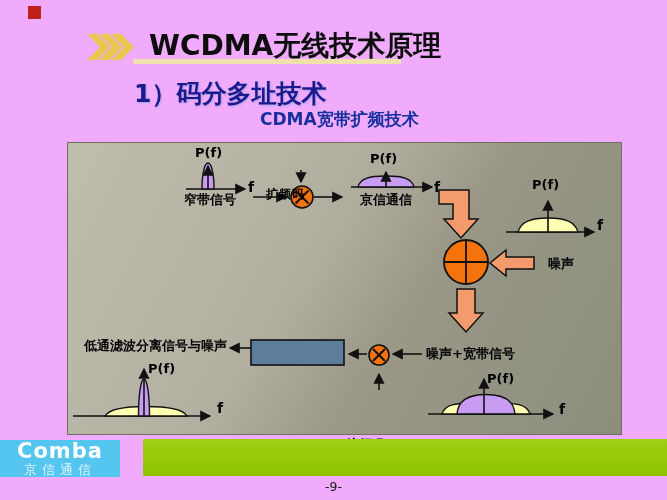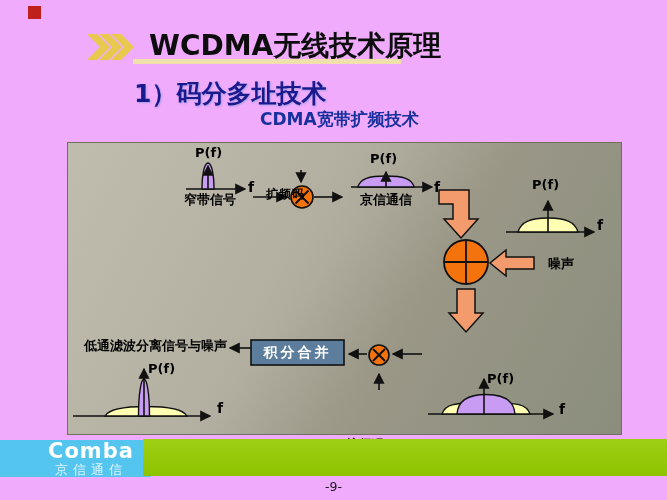--- a/index.html
+++ b/index.html
@@ -31,21 +31,21 @@
   .f-label{position:absolute;font-size:14px;font-weight:bold;color:#000;white-space:nowrap;}
   .dbig{position:absolute;font-size:12px;font-weight:bold;color:#000;white-space:nowrap;letter-spacing:1px;margin-top:42px;}
   .int-box-label{
     position:absolute;left:183px;top:197px;width:93px;height:25px;
     display:flex;align-items:center;justify-content:center;
     font-size:14px;font-weight:bold;color:#ffffff;letter-spacing:3px;
   }
   .diagram svg{position:absolute;left:0;top:0;}
   .logo-box{
     left:0;top:440px;width:120px;height:37px;background:#54c5ee;
-    display:flex;flex-direction:column;align-items:center;justify-content:center;line-height:1;padding-left:31px;
+    display:flex;flex-direction:column;align-items:center;justify-content:center;line-height:1;
   }
   .logo-text{font-size:21px;font-weight:bold;color:#ffffff;letter-spacing:1px;}
   .logo-subtext{font-size:13px;color:#dff4fd;letter-spacing:5px;margin-top:1px;}
   .green-bar{left:143px;top:439px;width:524px;height:37px;background:linear-gradient(#9ed013,#8dc300);}
   .page-number{left:0;top:479px;width:667px;text-align:center;font-size:12.5px;color:#1a1a1a;}
 </style>
 </head>
 <body>
 
 <div class="slide">
@@ -130,21 +130,21 @@
     <div class="dbig" style="left:198px;top:1px;">扩频码</div>
 
     <div class="dlabel" style="left:302px;top:8px;">P(f)</div>
     <div class="f-label" style="left:366px;top:36px;">f</div>
     <div class="dlabel" style="left:292px;top:48px;">京信通信</div>
 
     <div class="dlabel" style="left:464px;top:34px;">P(f)</div>
     <div class="f-label" style="left:529px;top:74px;">f</div>
     <div class="dlabel" style="left:480px;top:112px;">噪声</div>
 
-    <div class="int-box-label">积分合并</div>
+    <div class="dlabel" style="left:358px;top:202px;">噪声+宽带信号</div>
     <div class="dlabel" style="left:9px;top:194px;margin-left:7px;">低通滤波分离信号与噪声</div>
     <div class="dbig" style="left:278px;top:251px;">扩频码</div>
 
     <div class="dlabel" style="left:80px;top:218px;">P(f)</div>
     <div class="f-label" style="left:149px;top:257px;">f</div>
 
     <div class="dlabel" style="left:419px;top:228px;">P(f)</div>
     <div class="f-label" style="left:491px;top:258px;">f</div>
   </div>
 

